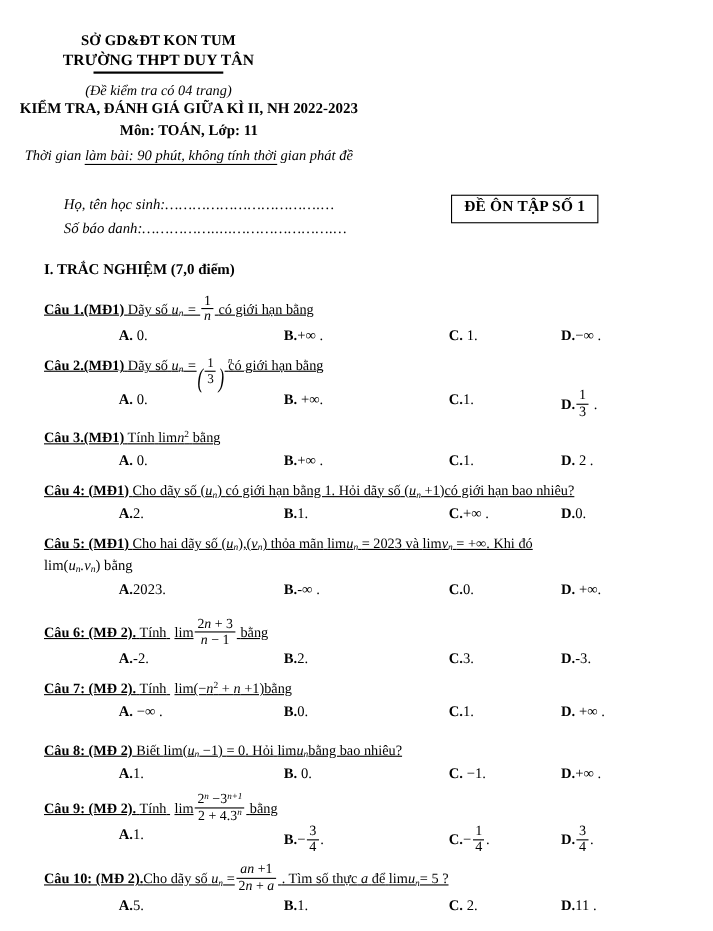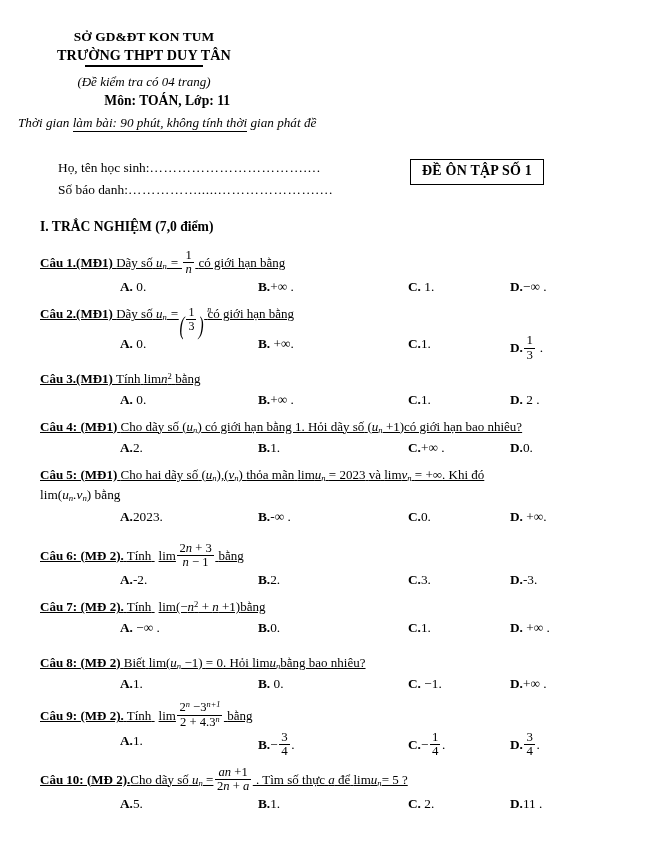--- a/index.html
+++ b/index.html
@@ -69,20 +69,21 @@
   .infoblock {
     display: flex;
     flex-direction: row;
     align-items: flex-start;
     margin-top: 26px;
     padding: 0 18px;
   }
   .info-left {
     width: 352px;
     padding-left: 40px;
+    font-style: italic;
     font-size: 13.4px;
     line-height: 1.62;
   }
   .dots { letter-spacing: .6px; }
   .info-right {
     flex: 1;
     display: flex;
     justify-content: flex-start;
     padding-top: 2px;
   }
@@ -131,21 +132,21 @@
   }
   .ans.tall { height: 34px; }
   .opt {
     position: absolute;
     top: 0;
     font-size: 13.3px;
     white-space: nowrap;
     line-height: 1.45;
   }
   .opt .ol { font-weight: bold; }
-  .colA { left: 80px; font-family: Liberation Serif, serif; }
+  .colA { left: 68px; font-family: Liberation Serif, serif; }
   .colB { left: 218px; }
   .colC { left: 368px; }
   .colD { left: 470px; }
 
   
   .mi { font-style: italic; font-family: "Liberation Serif", serif; }
   .mn { font-style: normal; }
   .sub {
     font-size: 0.66em;
     vertical-align: -0.28em;
@@ -203,20 +204,21 @@
 <div class="page">
 
   <div class="header">
     <div class="hdr-left">
       <div class="line1">SỞ GD&amp;ĐT KON TUM</div>
       <div class="line2">TRƯỜNG THPT DUY TÂN</div>
       <div class="rule-under-school"></div>
       <div class="line3">(Đề kiểm tra có 04 trang)</div>
     </div>
     <div class="hdr-right">
+      <div class="line1">KIỂM TRA, ĐÁNH GIÁ GIỮA KÌ II, NH 2022-2023</div>
       <div class="line2">Môn: TOÁN,  Lớp: 11</div>
       <div class="line3"><span>Thời gian </span><span class="time-underline">làm bài: 90 phút, không tính thời</span><span> gian phát đề</span></div>
     </div>
   </div>
 
   <div class="infoblock">
     <div class="info-left">
       <div><span>Họ, tên học sinh:</span><span class="dots">…………………………….…</span></div>
       <div><span>Số báo danh:</span><span class="dots">…………….....………………….…</span></div>
     </div>

